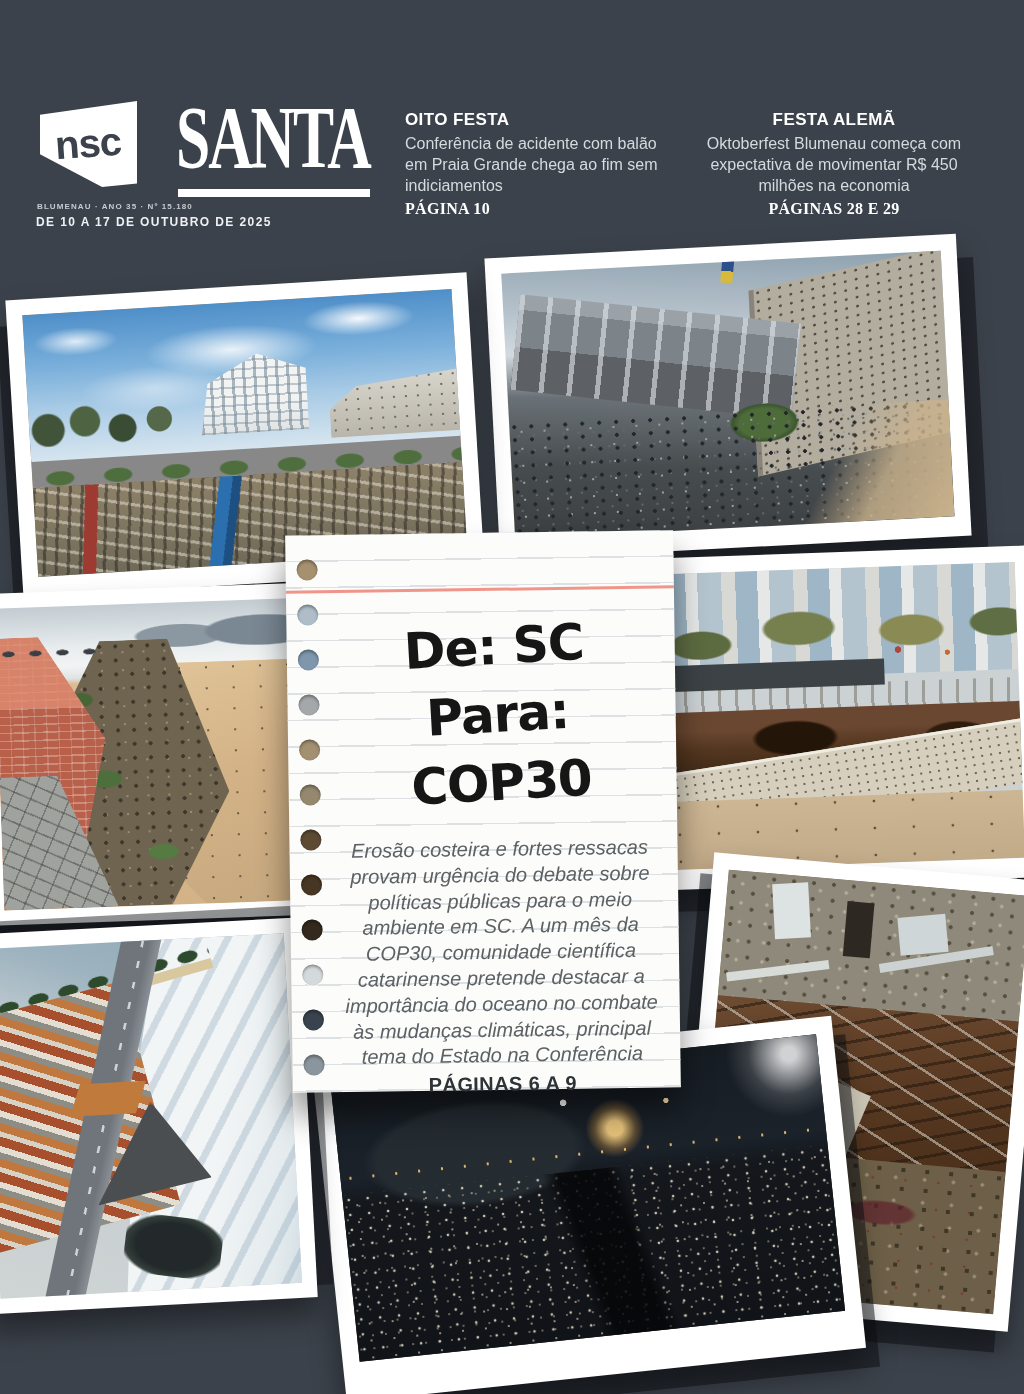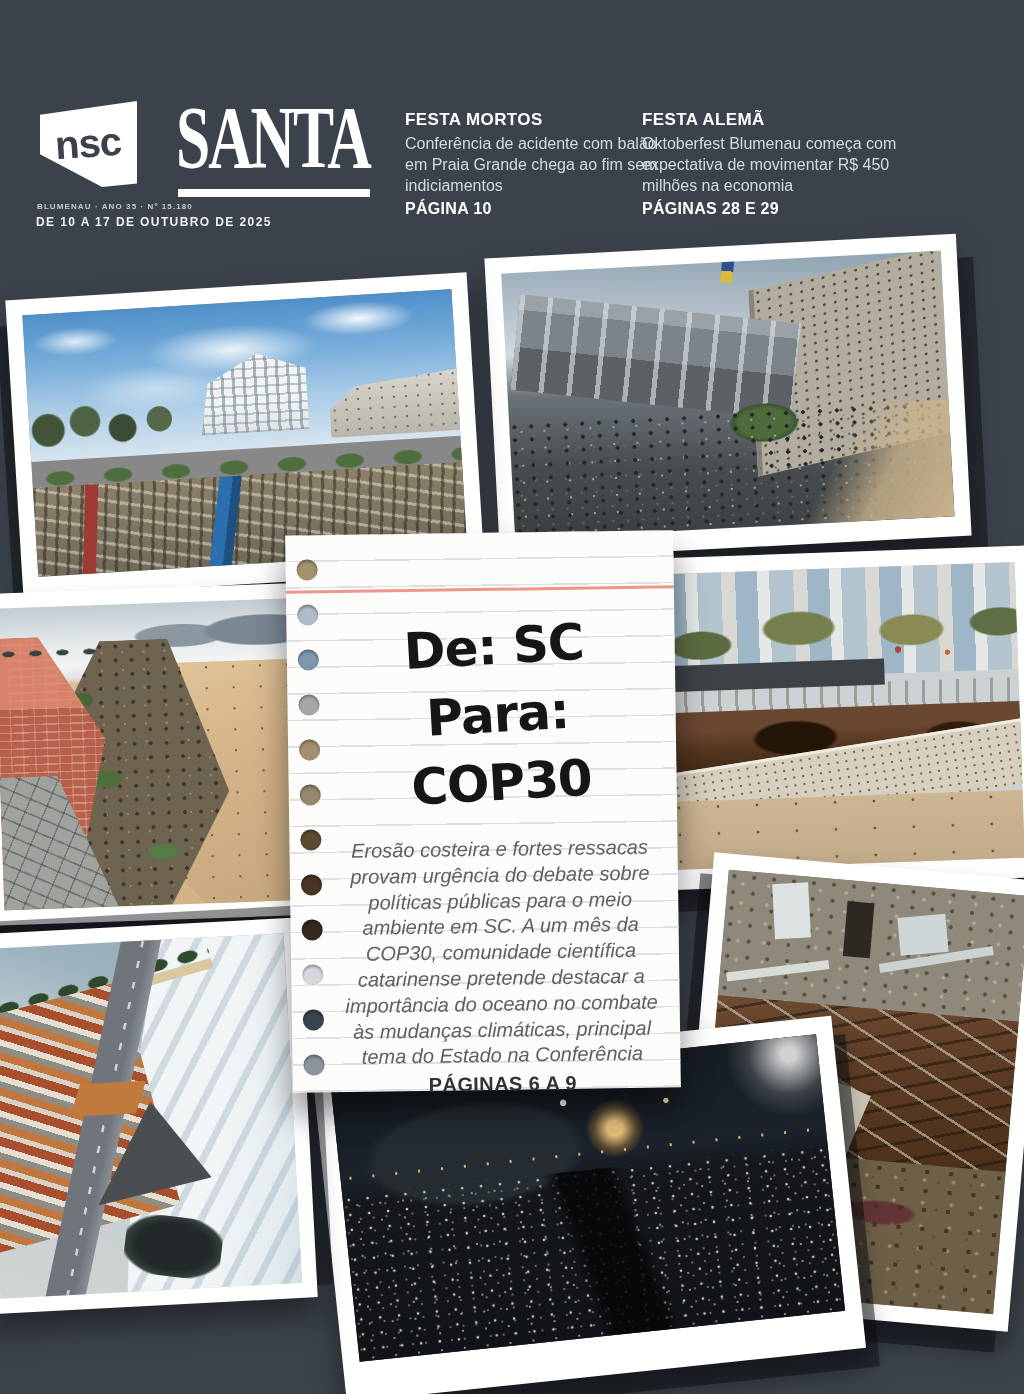--- a/index.html
+++ b/index.html
@@ -30,24 +30,24 @@
   .edition-line{
     position:absolute;left:37px;top:202px;
     font-size:8px;font-weight:700;letter-spacing:1.1px;color:#c6cbd1;white-space:nowrap;
   }
   .date-line{
     position:absolute;left:36px;top:215px;
     font-size:12px;font-weight:700;letter-spacing:1.4px;color:#eef0f2;white-space:nowrap;
   }
   .headline{position:absolute;top:110px;width:262px;color:#fff;}
   .headline.h1{left:405px;}
-  .headline.h2{left:642px;width:278px;}
+  .headline.h2{left:695px;width:278px;text-align:center;}
   .kicker{font-size:17px;font-weight:800;letter-spacing:.4px;margin-bottom:4px;}
   .hl-body{font-size:16px;line-height:1.31;color:#d5dade;}
-  .hl-ref{font-size:16px;font-weight:800;margin-top:3px;letter-spacing:.3px;}
+  .hl-ref{font-size:16px;font-weight:800;margin-top:3px;letter-spacing:.3px;font-family:Liberation Serif, serif;}
 
   
   .polaroid{position:absolute;background:#fff;box-sizing:border-box;}
   .pic{position:absolute;overflow:hidden;background:#888;}
   .pic > div{position:absolute;}
 
   
   .ph1{left:14px;top:286px;width:462px;height:298px;padding:16px;transform:rotate(-3.5deg);
        box-shadow:-10px 26px 0 rgba(12,14,18,.55), 0 18px 30px rgba(0,0,0,.35);z-index:35;}
   .ph1 .pic{left:16px;top:16px;width:430px;height:262px;}
@@ -315,21 +315,21 @@
 <header class="masthead">
   <div class="nsc-badge">
     <span>nsc</span>
   </div>
   <div class="santa-title">SANTA</div>
   <div class="santa-rule"></div>
   <div class="edition-line">BLUMENAU · ANO 35 · Nº 15.180</div>
   <div class="date-line">DE 10 A 17 DE OUTUBRO DE 2025</div>
 
   <article class="headline h1">
-    <div class="kicker">FESTA MORTOS</div>
+    <div class="kicker">OITO FESTA</div>
     <div class="hl-body">Conferência de acidente com balão em Praia Grande chega ao fim sem indiciamentos</div>
     <div class="hl-ref">PÁGINA 10</div>
   </article>
 
   <article class="headline h2">
     <div class="kicker">FESTA ALEMÃ</div>
     <div class="hl-body">Oktoberfest Blumenau começa com expectativa de movimentar R$ 450 milhões na economia</div>
     <div class="hl-ref">PÁGINAS 28 E 29</div>
   </article>
 </header>

